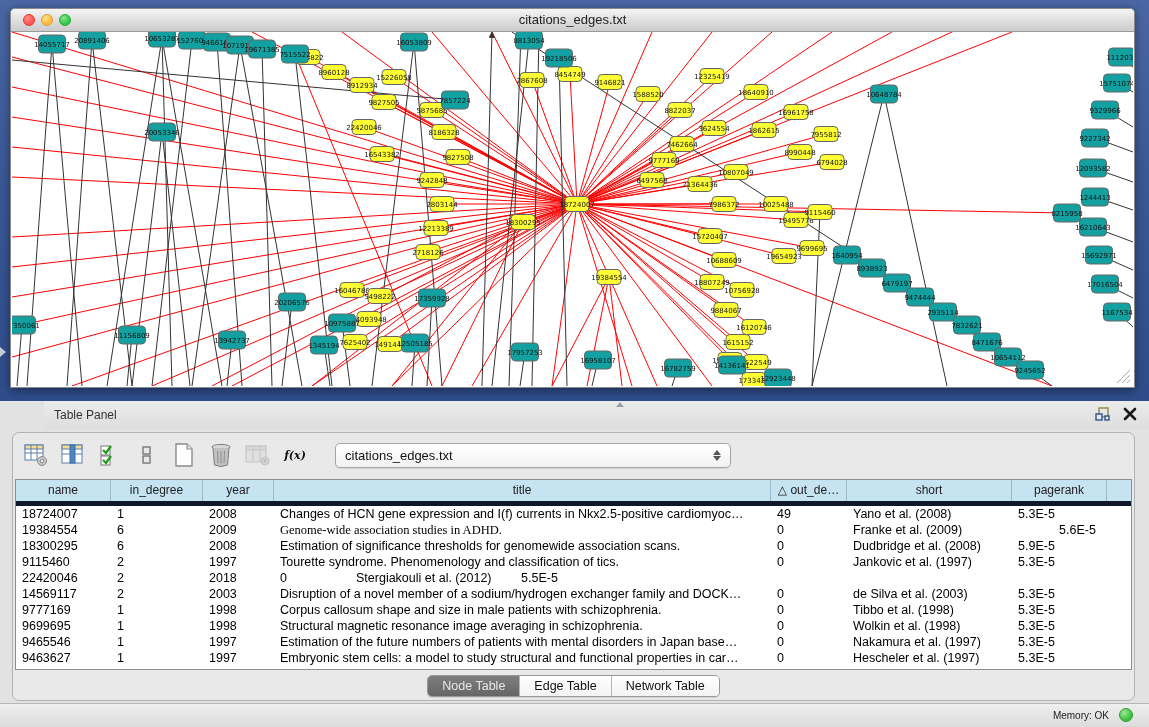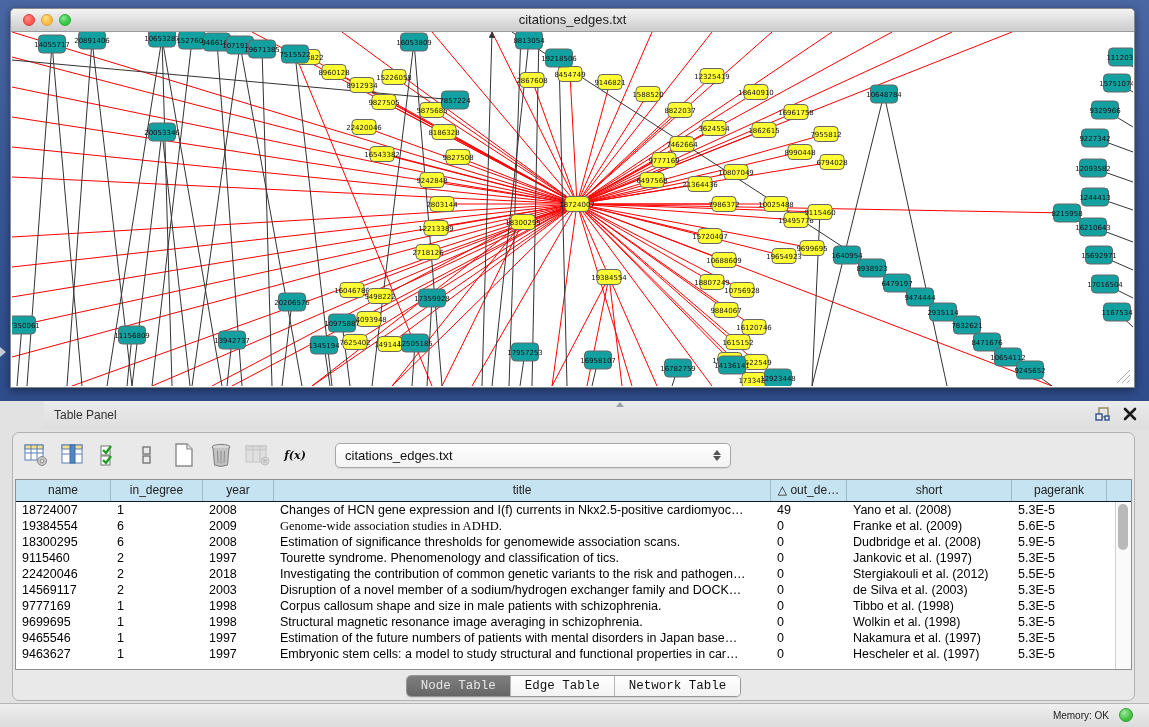--- a/index.html
+++ b/index.html
@@ -26,30 +26,30 @@
   .toolbar{height:44px;display:flex;align-items:center;padding-left:10px;gap:11px;}
   .tbtn{width:26px;height:26px;display:flex;align-items:center;justify-content:center;}
   .combo{margin-left:16px;width:394px;height:23px;background:linear-gradient(180deg,#ffffff,#f2f2f2);border:1px solid #a6a6a6;border-radius:5px;display:flex;align-items:center;box-shadow:0 1px 1px rgba(0,0,0,.08);}
   .combo-label{flex:1;font-size:13px;color:#111;padding-left:9px;}
   .combo-arrows{width:18px;display:flex;flex-direction:column;align-items:center;gap:1px;padding-right:4px;}
   .combo-arrows i{width:0;height:0;border-left:4px solid transparent;border-right:4px solid transparent;}
   .combo-arrows .up{border-bottom:5px solid #555;}
   .combo-arrows .dn{border-top:5px solid #555;}
   
   .tablewrap{position:absolute;left:2px;top:46px;width:1117px;height:191px;background:#fff;border:1px solid #8e8e8e;box-sizing:border-box;display:flex;flex-direction:column;overflow:hidden;}
-  .thead{display:flex;height:21px;background:#c6e3f1;border-bottom:1px solid #0f172a;flex:none;}
+  .thead{display:flex;height:21px;background:#c6e3f1;border-bottom:5px solid #0f172a;flex:none;}
   .th{font-size:12px;color:#222;text-align:center;line-height:21px;border-right:1px solid #9fb9c6;box-sizing:border-box;overflow:hidden;white-space:nowrap;flex:none;}
   .tbody{flex:1;position:relative;display:flex;}
   .rows{flex:1;}
   .tr{display:flex;height:16px;line-height:16px;}
   .td{font-size:12.5px;color:#000;padding-left:6px;box-sizing:border-box;white-space:nowrap;overflow:hidden;flex:none;}
   .vscroll{width:15px;background:#fafafa;border-left:1px solid #d0d0d0;position:relative;flex:none;}
   .vthumb{position:absolute;left:2px;top:2px;width:10px;height:46px;border-radius:5px;background:#b9b9b9;}
   
-  .tabrow{position:absolute;left:0;right:0;top:240px;height:26px;display:flex;justify-content:center;align-items:center;font-family:Liberation Mono, monospace;}
+  .tabrow{position:absolute;left:0;right:0;top:240px;height:26px;display:flex;justify-content:center;align-items:center;}
   .seg{display:flex;border:1px solid #979797;border-radius:5px;overflow:hidden;background:#fff;box-shadow:0 1px 1px rgba(0,0,0,.1);}
   .seg .tab{font-size:12.5px;padding:3px 14px;color:#111;background:linear-gradient(180deg,#ffffff,#f3f3f3);border-right:1px solid #b5b5b5;cursor:default;}
   .seg .tab:last-child{border-right:none;}
   .seg .tab.active{background:linear-gradient(180deg,#7e7e7e,#666666);color:#e8e8e8;}
   
   .statusbar{position:absolute;left:0;top:703px;width:1149px;height:24px;background:linear-gradient(180deg,#efefef,#dcdcdc);border-top:1px solid #b6b6b6;box-sizing:border-box;}
   .mem{position:absolute;right:40px;top:4px;font-size:10px;color:#222;line-height:15px;}
   .led{position:absolute;right:16px;top:4px;width:14px;height:14px;border-radius:50%;background:radial-gradient(circle at 35% 30%,#9fe89f,#3dbf3d 65%);border:1px solid #2e9e2e;box-sizing:border-box;}
   .gnode text{font-family:"DejaVu Sans",sans-serif;font-size:7px;fill:#111;text-anchor:middle;}
 </style>
@@ -763,21 +763,21 @@
               <div class="td" style="width: 165px;">Yano et al. (2008)</div>
               <div class="td" style="width: 95px;">5.3E-5</div>
             </div>
             <div class="tr">
               <div class="td" style="width: 95px;">19384554</div>
               <div class="td" style="width: 92px;">6</div>
               <div class="td" style="width: 71px;">2009</div>
               <div class="td" style="width: 497px; font-family: Liberation Serif, serif;">Genome-wide association studies in ADHD.</div>
               <div class="td" style="width: 76px;">0</div>
               <div class="td" style="width: 165px;">Franke et al. (2009)</div>
-              <div class="td" style="width: 95px;">5.6E-5</div>
+              <div class="td" style="width: 95px; margin-left: 41px;">5.6E-5</div>
             </div>
             <div class="tr">
               <div class="td" style="width: 95px;">18300295</div>
               <div class="td" style="width: 92px;">6</div>
               <div class="td" style="width: 71px;">2008</div>
               <div class="td" style="width: 497px;">Estimation of significance thresholds for genomewide association scans.</div>
               <div class="td" style="width: 76px;">0</div>
               <div class="td" style="width: 165px;">Dudbridge et al. (2008)</div>
               <div class="td" style="width: 95px;">5.9E-5</div>
             </div>
@@ -787,21 +787,20 @@
               <div class="td" style="width: 71px;">1997</div>
               <div class="td" style="width: 497px;">Tourette syndrome. Phenomenology and classification of tics.</div>
               <div class="td" style="width: 76px;">0</div>
               <div class="td" style="width: 165px;">Jankovic et al. (1997)</div>
               <div class="td" style="width: 95px;">5.3E-5</div>
             </div>
             <div class="tr">
               <div class="td" style="width: 95px;">22420046</div>
               <div class="td" style="width: 92px;">2</div>
               <div class="td" style="width: 71px;">2018</div>
-              <div class="td" style="width: 497px;">Investigating the contribution of common genetic variants to the risk and pathogen…</div>
               <div class="td" style="width: 76px;">0</div>
               <div class="td" style="width: 165px;">Stergiakouli et al. (2012)</div>
               <div class="td" style="width: 95px;">5.5E-5</div>
             </div>
             <div class="tr">
               <div class="td" style="width: 95px;">14569117</div>
               <div class="td" style="width: 92px;">2</div>
               <div class="td" style="width: 71px;">2003</div>
               <div class="td" style="width: 497px;">Disruption of a novel member of a sodium/hydrogen exchanger family and DOCK…</div>
               <div class="td" style="width: 76px;">0</div>

